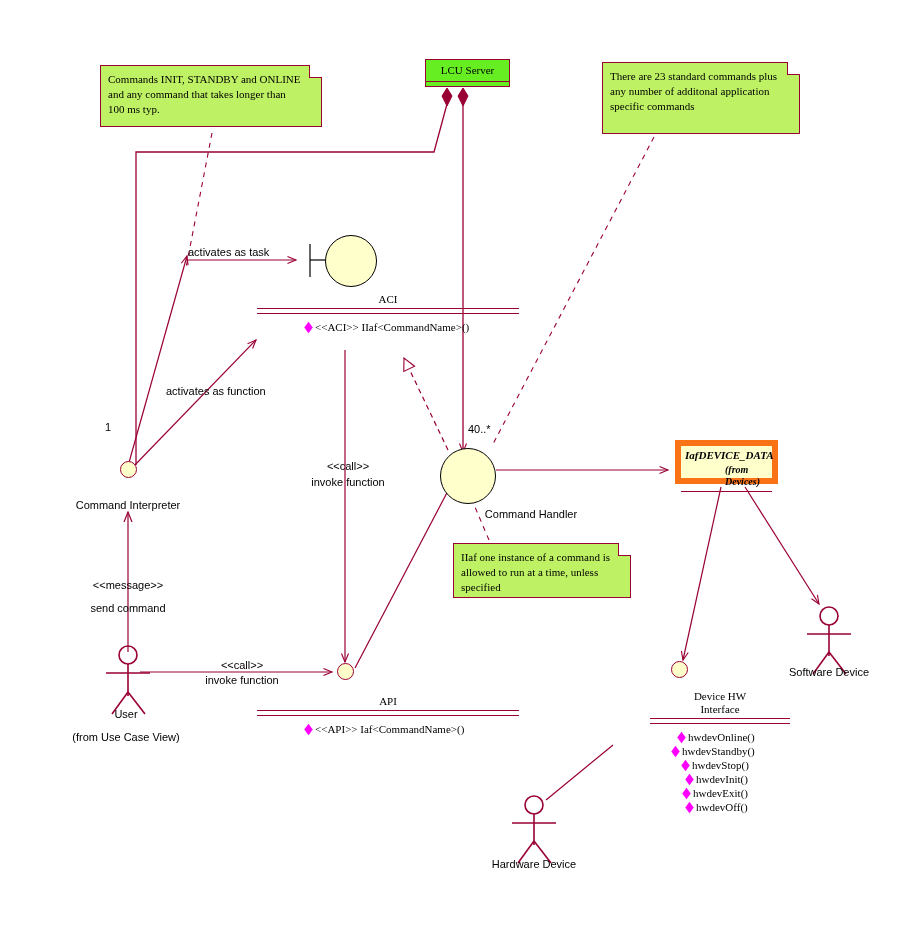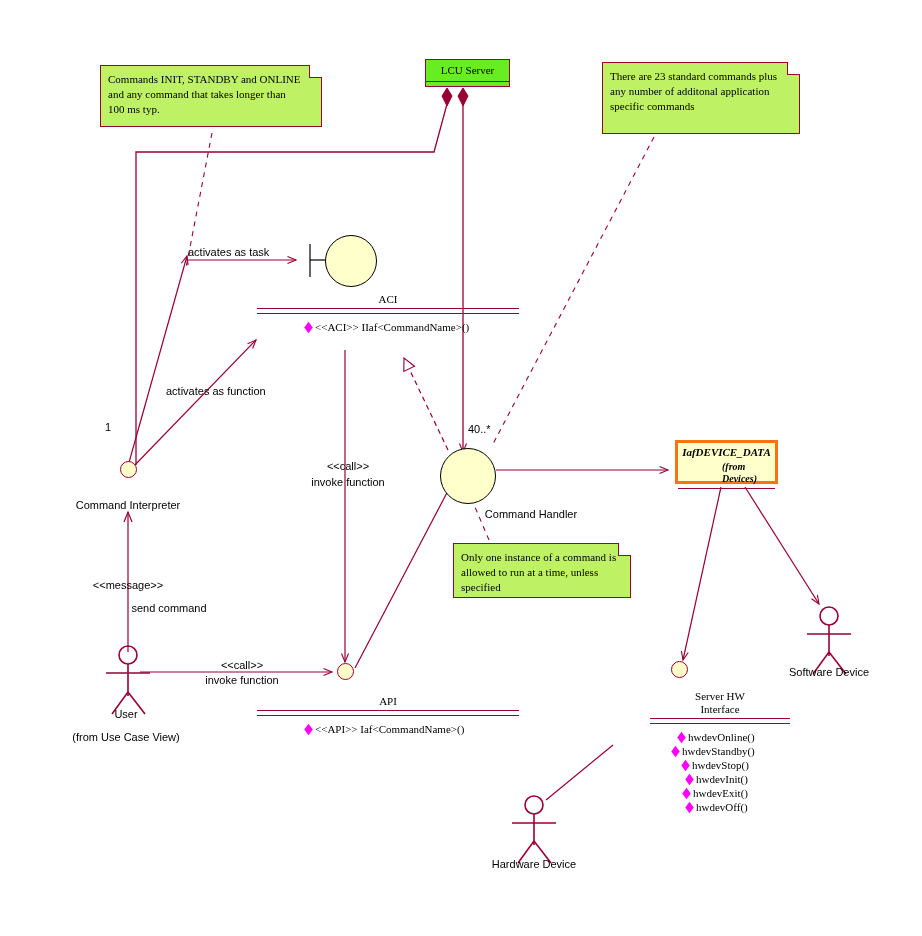--- a/index.html
+++ b/index.html
@@ -59,21 +59,21 @@
     border-left: 1px solid #990033;
     border-bottom: 1px solid #990033;
     transform-origin: top right;
   }
   .note-line { display: block; }
 
   
   .classbox {
     position: absolute;
     background: #ffffcc;
-    border: 3px solid #f97316;
+    border: 6px solid #f97316;
     box-sizing: border-box;
   }
   .classbox .cb-name {
     text-align: center;
     font-size: 11px;
     padding: 3px 4px 2px 4px;
     font-style: italic;
     font-weight: bold;
     line-height: 13px;
   }
@@ -255,21 +255,21 @@
 
   <div class="note" style="left:602px; top:62px; width:198px; height:72px;">
     <span class="fold"></span>
     <span class="note-line">There are 23 standard commands plus</span>
     <span class="note-line">any number of additonal application</span>
     <span class="note-line">specific commands</span>
   </div>
 
   <div class="note" style="left:453px; top:543px; width:178px; height:55px;">
     <span class="fold"></span>
-    <span class="note-line">Only one instance of a command is</span>
+    <span class="note-line">IIaf one instance of a command is</span>
     <span class="note-line">allowed to run at a time, unless</span>
     <span class="note-line">specified</span>
   </div>
 
   <div class="orb" style="left:325px; top:235px; width:52px; height:52px;"></div>
 
   <div class="orb dark" style="left:120px; top:461px; width:17px; height:17px;"></div>
 
   <div class="orb" style="left:440px; top:448px; width:56px; height:56px;"></div>
 
@@ -297,21 +297,21 @@
     <div class="pkg-title">API</div>
     <div class="rule"></div>
     <div class="ops" style="padding-left:48px;">
       <div class="op">
         <span class="bullet"></span><span>&lt;&lt;API&gt;&gt; Iaf&lt;CommandName&gt;()</span>
       </div>
     </div>
   </div>
 
   <div class="pkg" style="left:650px; top:690px; width:140px;">
-    <div class="pkg-title" style="text-align:center;">Server HW</div>
+    <div class="pkg-title" style="text-align:center;">Device HW</div>
     <div class="pkg-title" style="text-align:center; margin-top:-2px;">Interface</div>
     <div class="rule"></div>
     <div class="ops" style="padding-left:22px;">
       <div class="op" style="padding-left:6px;">
         <span class="bullet"></span><span>hwdevOnline()</span>
       </div>
       <div class="op" style="padding-left:0px;">
         <span class="bullet"></span><span>hwdevStandby()</span>
       </div>
       <div class="op" style="padding-left:10px;">
@@ -334,21 +334,21 @@
   <div class="lbl" style="left:166px; top:384px;">activates as function</div>
 
   <div class="lbl" style="left:105px; top:420px;">1</div>
 
   <div class="lbl" style="left:468px; top:422px;">40..*</div>
 
   <div class="lbl center" style="left:348px; top:459px;">&lt;&lt;call&gt;&gt;</div>
   <div class="lbl center" style="left:348px; top:475px;">invoke function</div>
 
   <div class="lbl center" style="left:128px; top:578px;">&lt;&lt;message&gt;&gt;</div>
-  <div class="lbl center" style="left:128px; top:601px;margin-left:41px;">send command</div>
+  <div class="lbl center" style="left:128px; top:601px;">send command</div>
 
   <div class="lbl center" style="left:242px; top:658px;">&lt;&lt;call&gt;&gt;</div>
   <div class="lbl center" style="left:242px; top:673px;">invoke function</div>
 
   <div class="lbl center" style="left:128px; top:498px;">Command Interpreter</div>
 
   <div class="lbl center" style="left:531px; top:507px;">Command Handler</div>
 
   <div class="lbl center" style="left:126px; top:707px;">User</div>
   <div class="lbl center" style="left:126px; top:730px;">(from Use Case View)</div>

